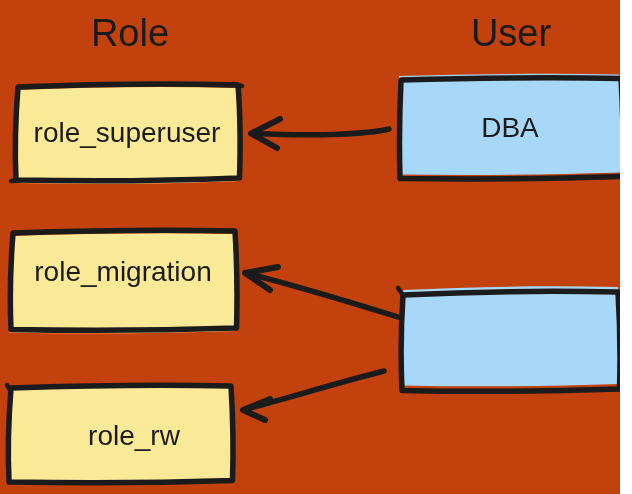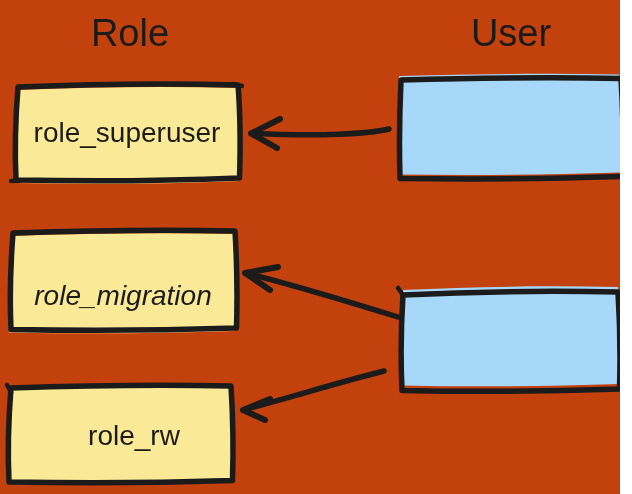--- a/index.html
+++ b/index.html
@@ -22,21 +22,21 @@
     user-select: none;
   }
   .title {
     font-size: 38px;
     color: #1b1b1b;
   }
   .t-role  { left: 130px; top: 33px; }
   .t-user  { left: 511px; top: 33px; }
   .l-superuser { left: 127px; top: 133px; }
   .l-dba       { left: 510px; top: 128px; }
-  .l-migration { left: 123px; top: 296px; font-style: italic; }
+  .l-migration { left: 123px; top: 272px; }
   .l-app       { left: 510px; top: 342px; }
   .l-rw        { left: 134px; top: 436px; }
 </style>
 </head>
 <body>
 
 <div class="canvas">
 
   <svg width="632" height="494" viewBox="0 0 632 494">
 
@@ -77,14 +77,15 @@
     </g>
   </svg>
 
   <div class="label title t-role">Role</div>
   <div class="label l-superuser">role_superuser</div>
 
   <div class="label title t-user">User</div>
   <div class="label l-migration">role_migration</div>
   <div class="label l-rw">role_rw</div>
 
+  <div class="label l-dba">DBA</div>
 
 </div>
 
 </body></html>

